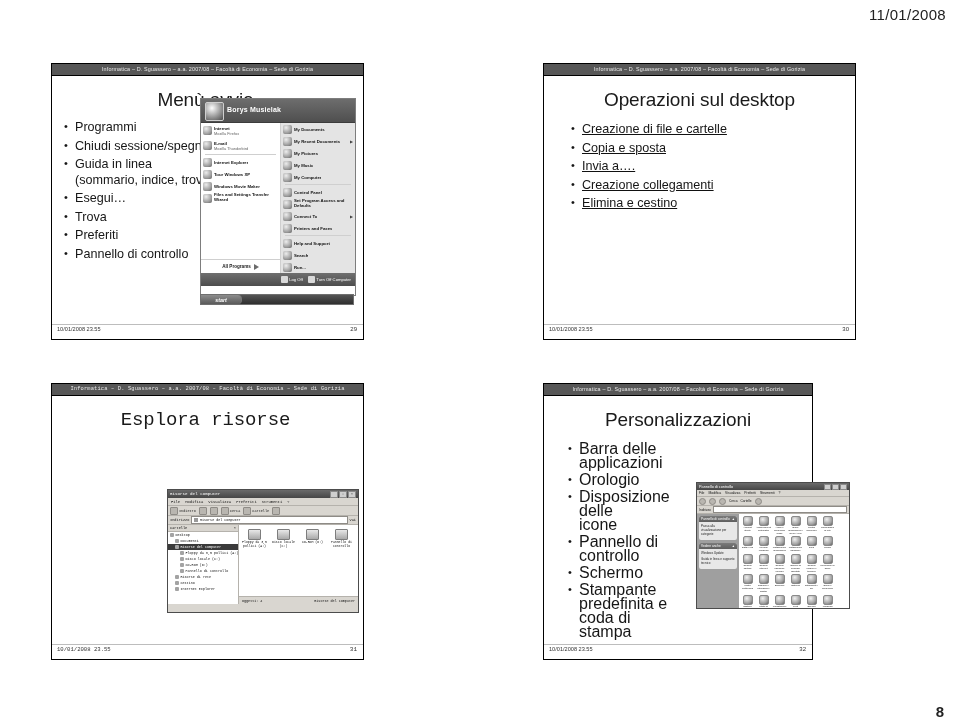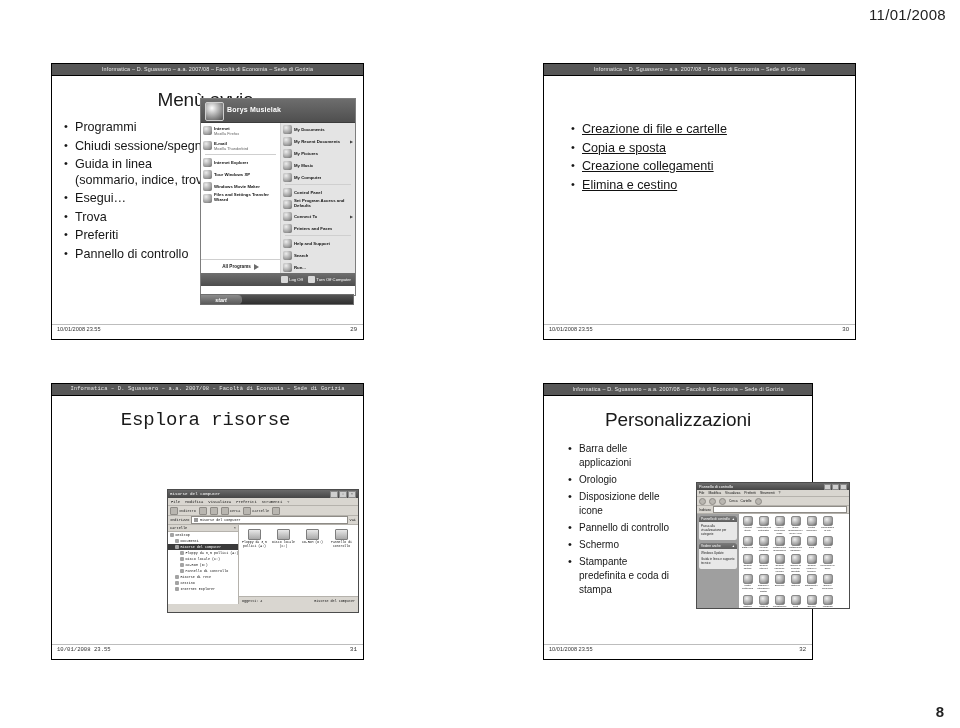--- a/index.html
+++ b/index.html
@@ -64,21 +64,21 @@
     position:absolute;right:6px;top:1px;font-size:6px;color:#333;
   }
   
   .s1 ul.bullets{left:10px;top:44px;width:175px;}
   
   .s2 ul.bullets{left:25px;top:46px;width:230px;text-decoration:underline;}
   
   .s3 ul.bullets{left:8px;top:52px;width:140px;}
   
   .s4 ul.bullets{left:22px;top:46px;width:120px;}
-  .s4 ul.bullets li{font-size:10px;line-height:14px;}
+  .s4 ul.bullets li{font-size:16px;line-height:14px;}
 
   
   .xpmenu{
     position:absolute;left:148px;top:22px;width:154px;height:196px;
     border:1px solid #7d7d7d;background:#fff;
     font-size:4.3px;color:#1a1a1a;overflow:hidden;
   }
   .xpmenu .hdr{
     height:23px;background:linear-gradient(#6d6d6d,#4f4f4f);
     border-bottom:1px solid #3c3c3c;position:relative;
@@ -434,23 +434,25 @@
       <div class="footer">
         <span class="ts">10/01/2008 23.55</span>
         <span class="pn">29</span>
       </div>
     </div>
   </div>
 
   <div class="slide s2">
     <div class="banner">Informatica – D. Sguassero – a.a. 2007/08 – Facoltà di Economia – Sede di Gorizia</div>
     <div class="body">
+      <div class="title">Operazioni sul desktop</div>
       <ul class="bullets">
         <li><span>Creazione di file e cartelle</span></li>
         <li><span>Copia e sposta</span></li>
+        <li><span>Invia a….</span></li>
         <li><span>Creazione collegamenti</span></li>
         <li><span>Elimina e cestino</span></li>
       </ul>
       <div class="footer">
         <span class="ts">10/01/2008 23.55</span>
         <span class="pn">30</span>
       </div>
     </div>
   </div>
 

